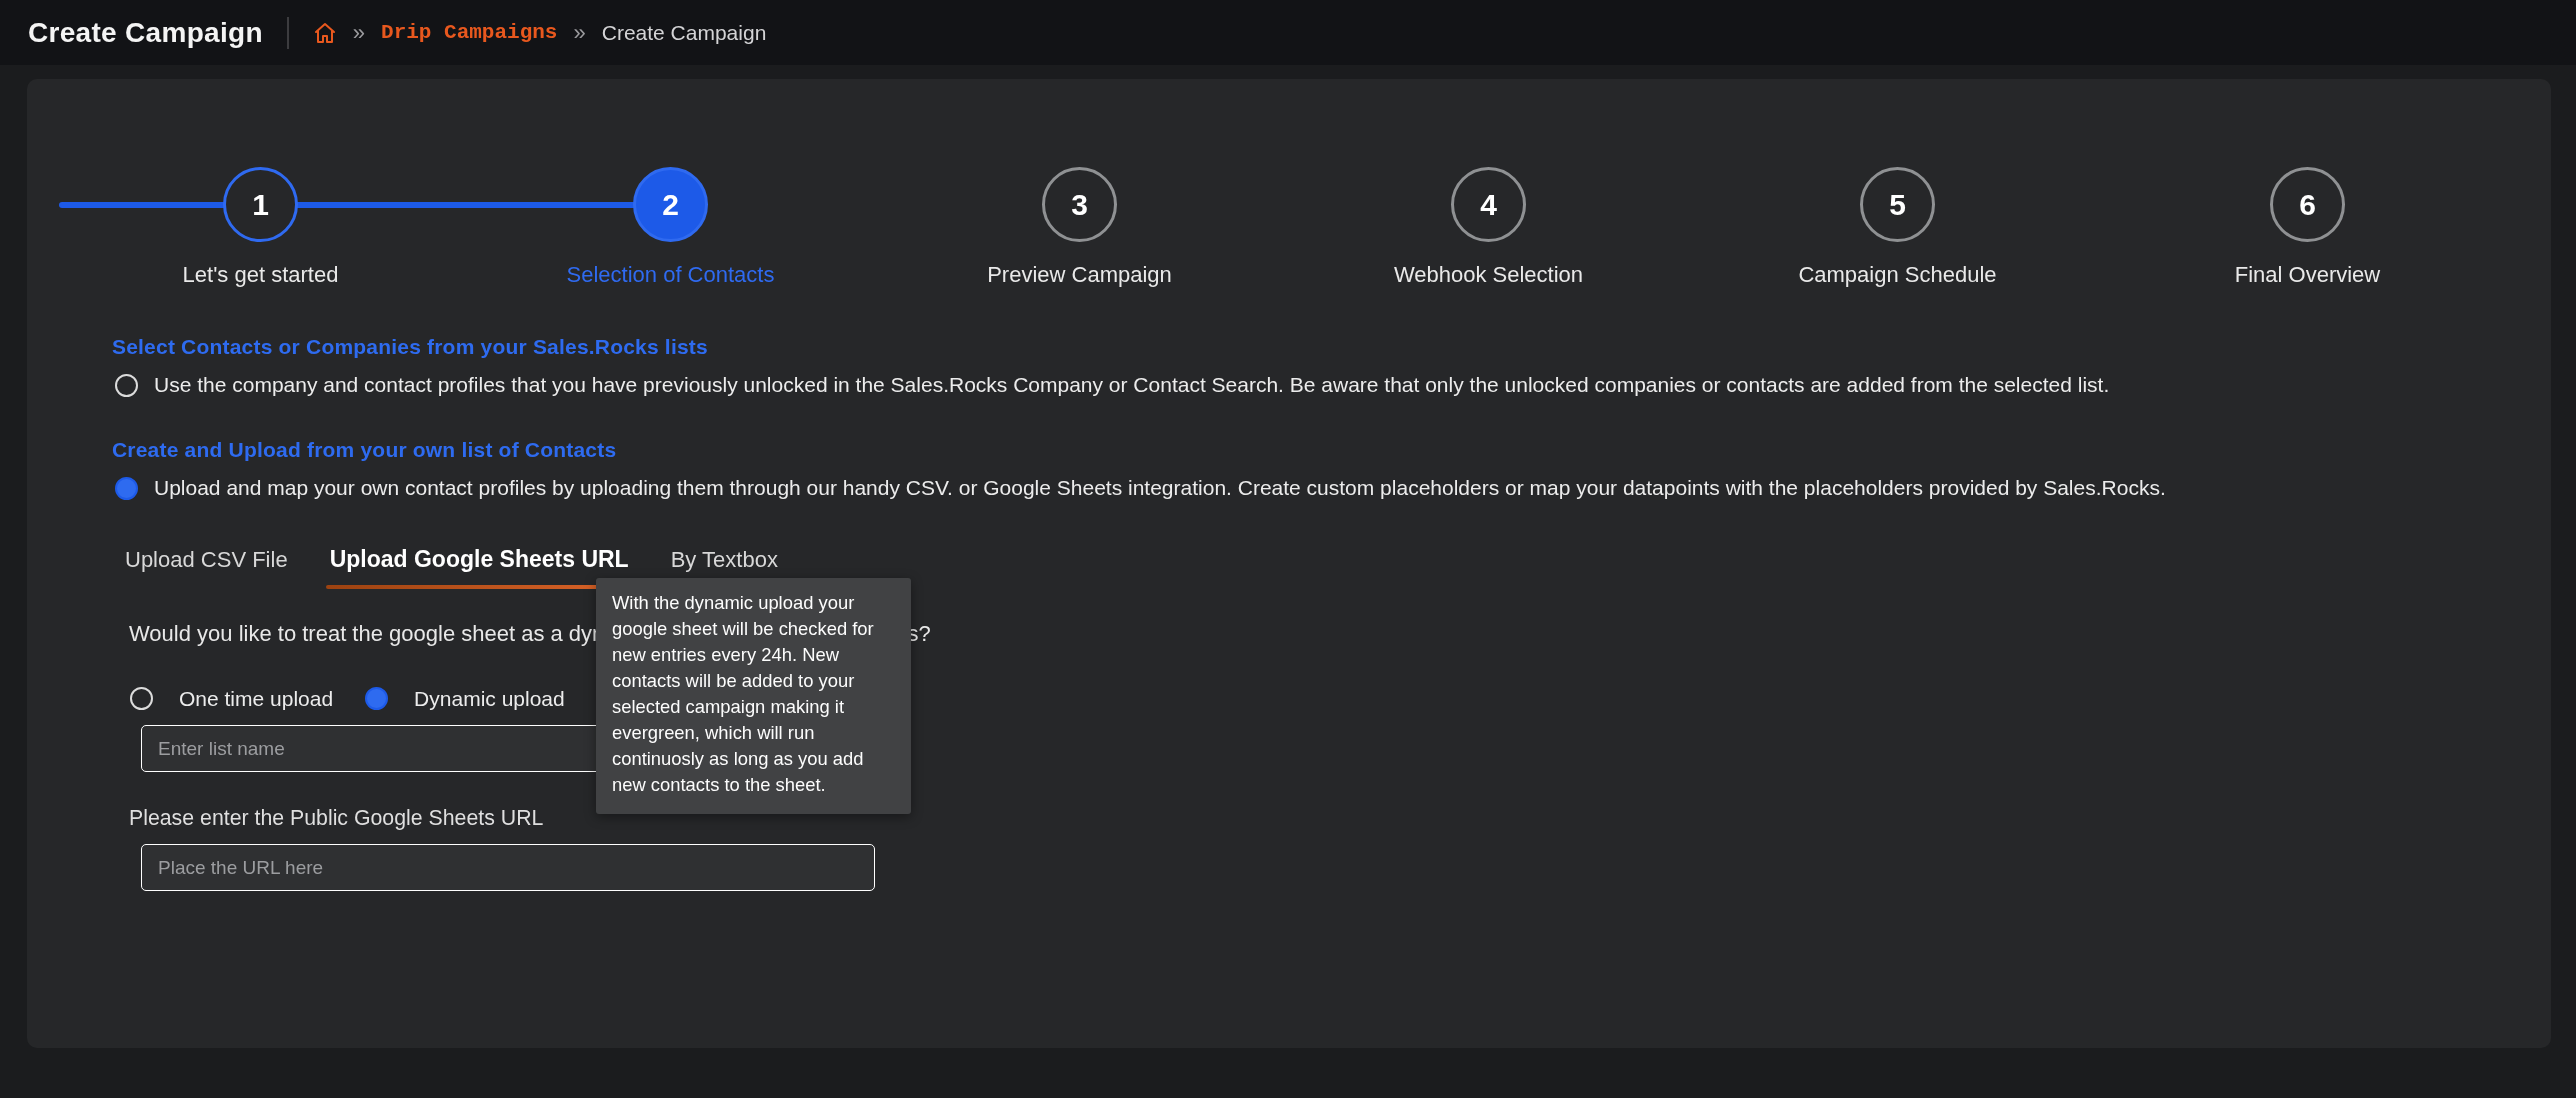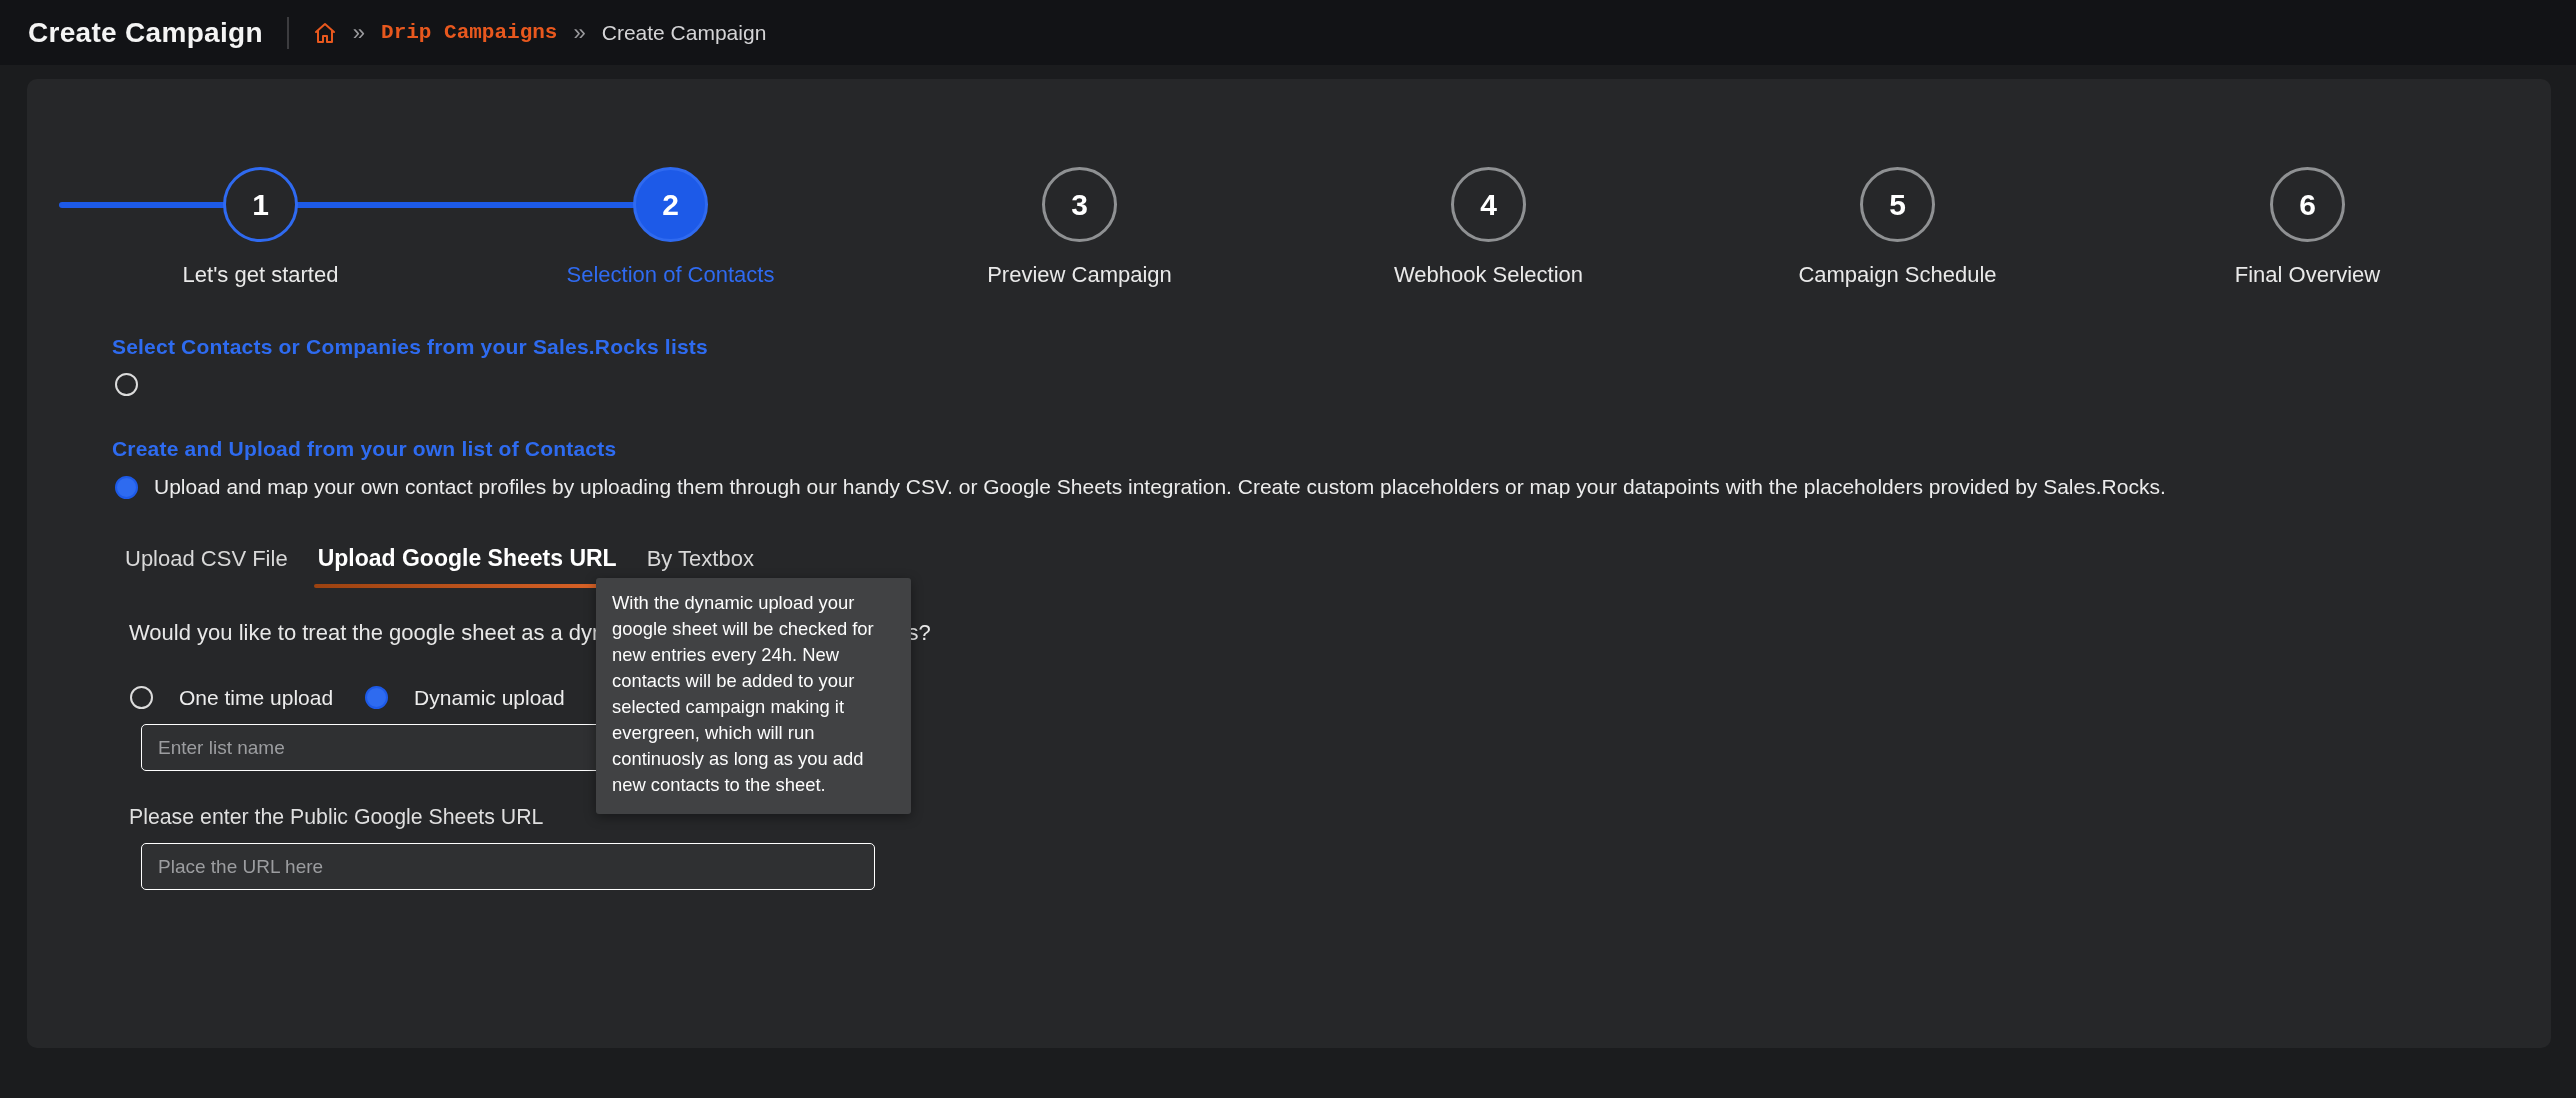--- a/index.html
+++ b/index.html
@@ -65,21 +65,21 @@
     font-size:21px; color:#ececec; cursor:pointer;
   }
   .radio {
     width:23px; height:23px; border-radius:50%; flex:none;
     border:2px solid #dcdcdc; background:transparent;
   }
   .radio.checked { border-color:#1d5ae8; background:#2e6bf0; }
   .radio-text { white-space:nowrap; }
 
   
-  .tabs { margin-top:46px; margin-left:13px; display:flex; gap:30px; align-items:flex-end; }
+  .tabs { margin-top:46px; margin-left:13px; display:flex; gap:42px; align-items:flex-end; }
   .tab { font-size:22px; color:#d8d8d8; padding-bottom:16px; position:relative; cursor:pointer; }
   .tab.active { color:#ffffff; font-weight:700; font-size:23px; }
   .tab.active::after {
     content:""; position:absolute; left:-4px; right:-22px; bottom:0; height:4px;
     background:linear-gradient(90deg,#9c4210,#e0662a); border-radius:2px;
   }
 
   .question { margin-top:32px; margin-left:17px; font-size:22px; color:#e8e8e8; }
 
   .upload-radios { margin-top:38px; margin-left:18px; display:flex; align-items:center; gap:32px; }
@@ -161,20 +161,21 @@
       <div class="circle">6</div>
       <div class="slabel">Final Overview</div>
     </div>
   </div>
 
   <section class="content">
 
     <h3 class="blue-h first">Select Contacts or Companies from your Sales.Rocks lists</h3>
     <label class="radio-row">
       <span class="radio"></span>
+      <span class="radio-text">Use the company and contact profiles that you have previously unlocked in the Sales.Rocks Company or Contact Search. Be aware that only the unlocked companies or contacts are added from the selected list.</span>
     </label>
 
     <h3 class="blue-h second">Create and Upload from your own list of Contacts</h3>
     <label class="radio-row">
       <span class="radio checked"></span>
       <span class="radio-text">Upload and map your own contact profiles by uploading them through our handy CSV. or Google Sheets integration. Create custom placeholders or map your datapoints with the placeholders provided by Sales.Rocks.</span>
     </label>
 
     <div class="tabs">
       <div class="tab">Upload CSV File</div>

